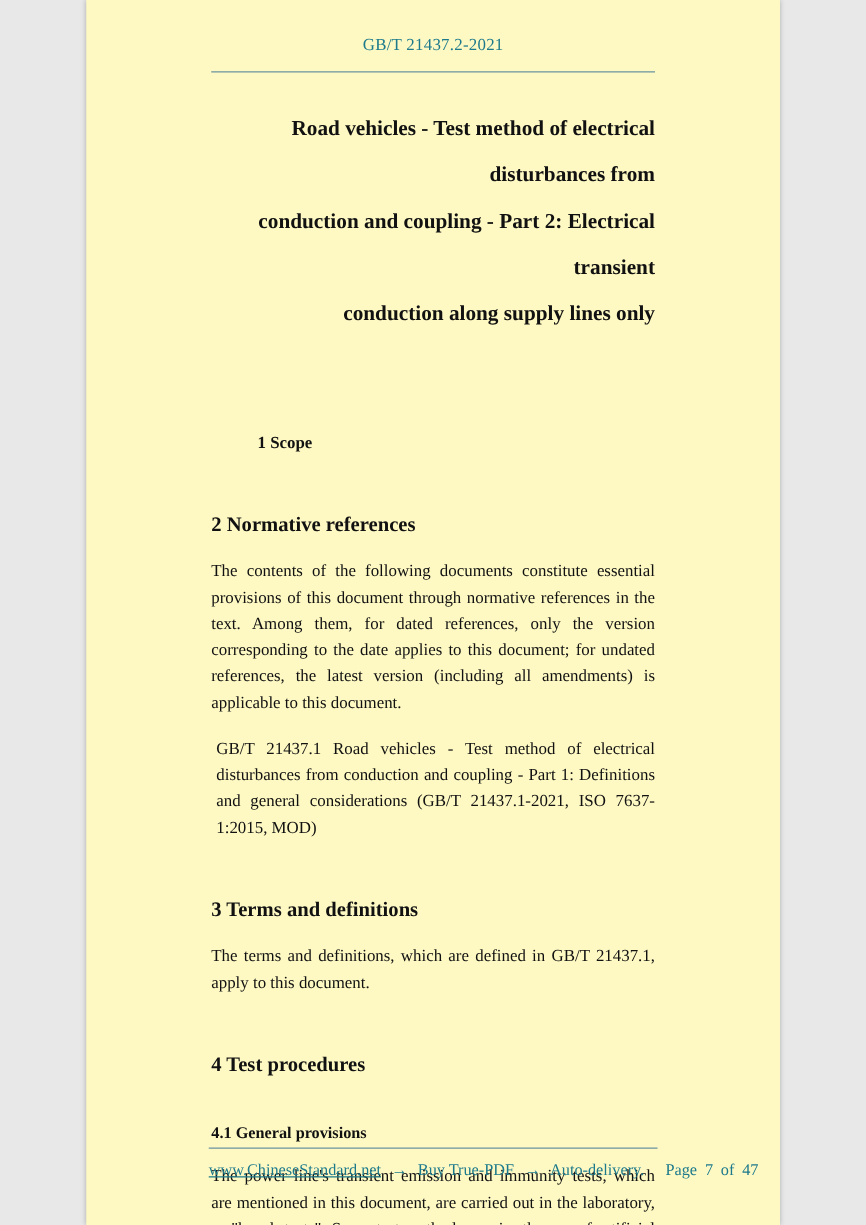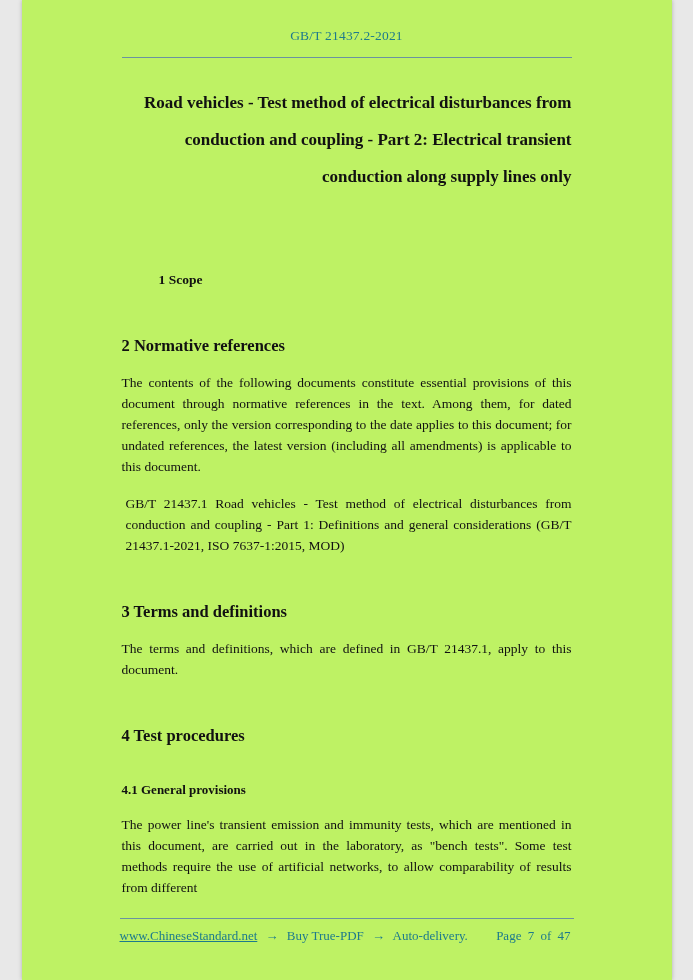--- a/index.html
+++ b/index.html
@@ -2,24 +2,24 @@
 <html><head>
 <meta charset="utf-8">
 <style>
   html, body {
     margin: 0;
     padding: 0;
     background: #e8e8e8;
   }
   .page {
     position: relative;
-    width: 650px;
+    width: 555px;
     height: 980px;
     margin: 0 auto;
-    background: #bef264;
+    background: #fef9c3;
     box-shadow: 0 0 4px rgba(0,0,0,0.25);
     font-family: "Liberation Serif", "DejaVu Serif", serif;
     color: #111111;
     overflow: hidden;
     box-sizing: border-box;
   }
   .content {
     padding: 28px 100px 0 100px;
   }
   .doc-number {

